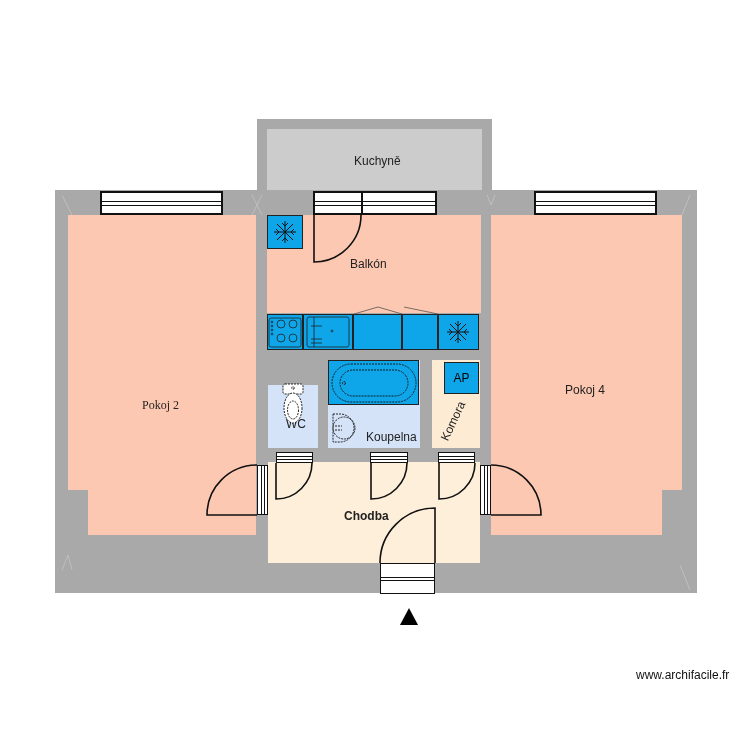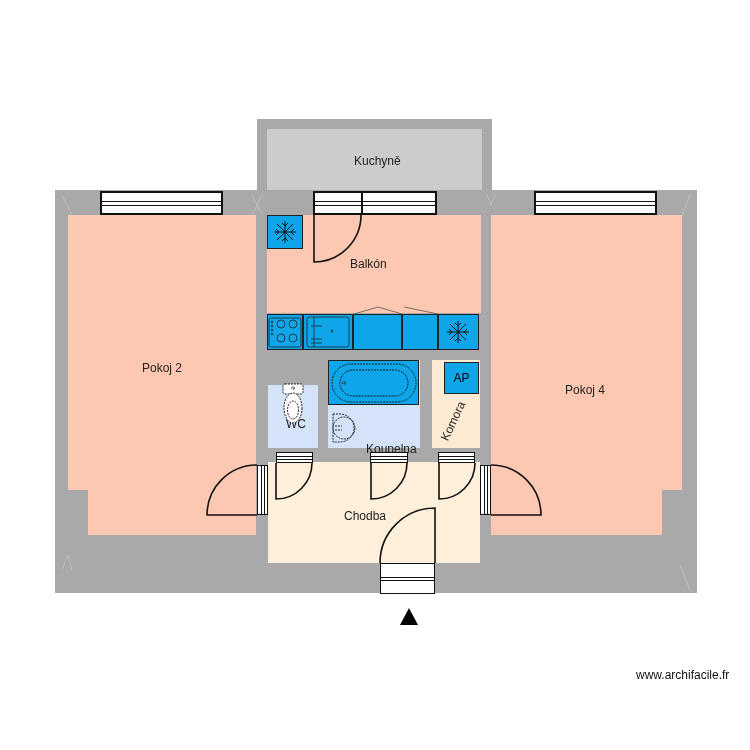--- a/index.html
+++ b/index.html
@@ -21,40 +21,40 @@
 <body>
 
 <div class="abs wall" style="left:257px;top:119px;width:235px;height:75px;"></div>
 <div class="room" style="left:267px;top:129px;width:215px;height:61px;background:#cccccc;"></div>
 <div class="label" style="left:354px;top:154px;">Kuchyně</div>
 
 <div class="abs wall" style="left:55px;top:190px;width:642px;height:403px;"></div>
 
 <div class="room" style="left:68px;top:215px;width:188px;height:275px;background:#fdc8b2;"></div>
 <div class="room" style="left:88px;top:489px;width:168px;height:46px;background:#fdc8b2;"></div>
-<div class="label" style="left:142px;top:361px;">Pokoj 2</div>
+<div class="label" style="left:142px;top:398px;font-family:Liberation Serif, serif;">Pokoj 2</div>
 
 <div class="room" style="left:267px;top:215px;width:214px;height:98px;background:#fdc8b2;"></div>
 <div class="label" style="left:350px;top:257px;">Balkón</div>
 
 <div class="room" style="left:491px;top:215px;width:191px;height:275px;background:#fdc8b2;"></div>
 <div class="room" style="left:491px;top:489px;width:171px;height:46px;background:#fdc8b2;"></div>
 <div class="label" style="left:565px;top:383px;">Pokoj 4</div>
 
 <div class="room" style="left:268px;top:385px;width:50px;height:63px;background:#d4e3f7;"></div>
 <div class="label" style="left:286px;top:417px;">WC</div>
 
 <div class="room" style="left:328px;top:360px;width:92px;height:88px;background:#d4e3f7;"></div>
-<div class="label" style="left:366px;top:442px;">Koupelna</div>
+<div class="label" style="left:366px;top:430px;">Koupelna</div>
 
 <div class="room" style="left:432px;top:360px;width:48px;height:88px;background:#fdebd3;"></div>
 <div class="label" style="left:432px;top:414px;transform:rotate(-65deg);transform-origin:center;">Komora</div>
 
 <div class="room" style="left:268px;top:462px;width:212px;height:101px;background:#fdefd9;"></div>
-<div class="label" style="left:344px;top:509px;">Chodba</div>
+<div class="label" style="left:344px;top:509px;font-weight:bold;">Chodba</div>
 
 <div class="window" style="left:100px;top:191px;width:123px;height:24px;">
     <div class="mid"></div>
   </div>
 <div class="window" style="left:534px;top:191px;width:123px;height:24px;">
     <div class="mid"></div>
   </div>
 <div class="window" style="left:313px;top:191px;width:124px;height:24px;">
     <div class="mid"></div>
   </div>

